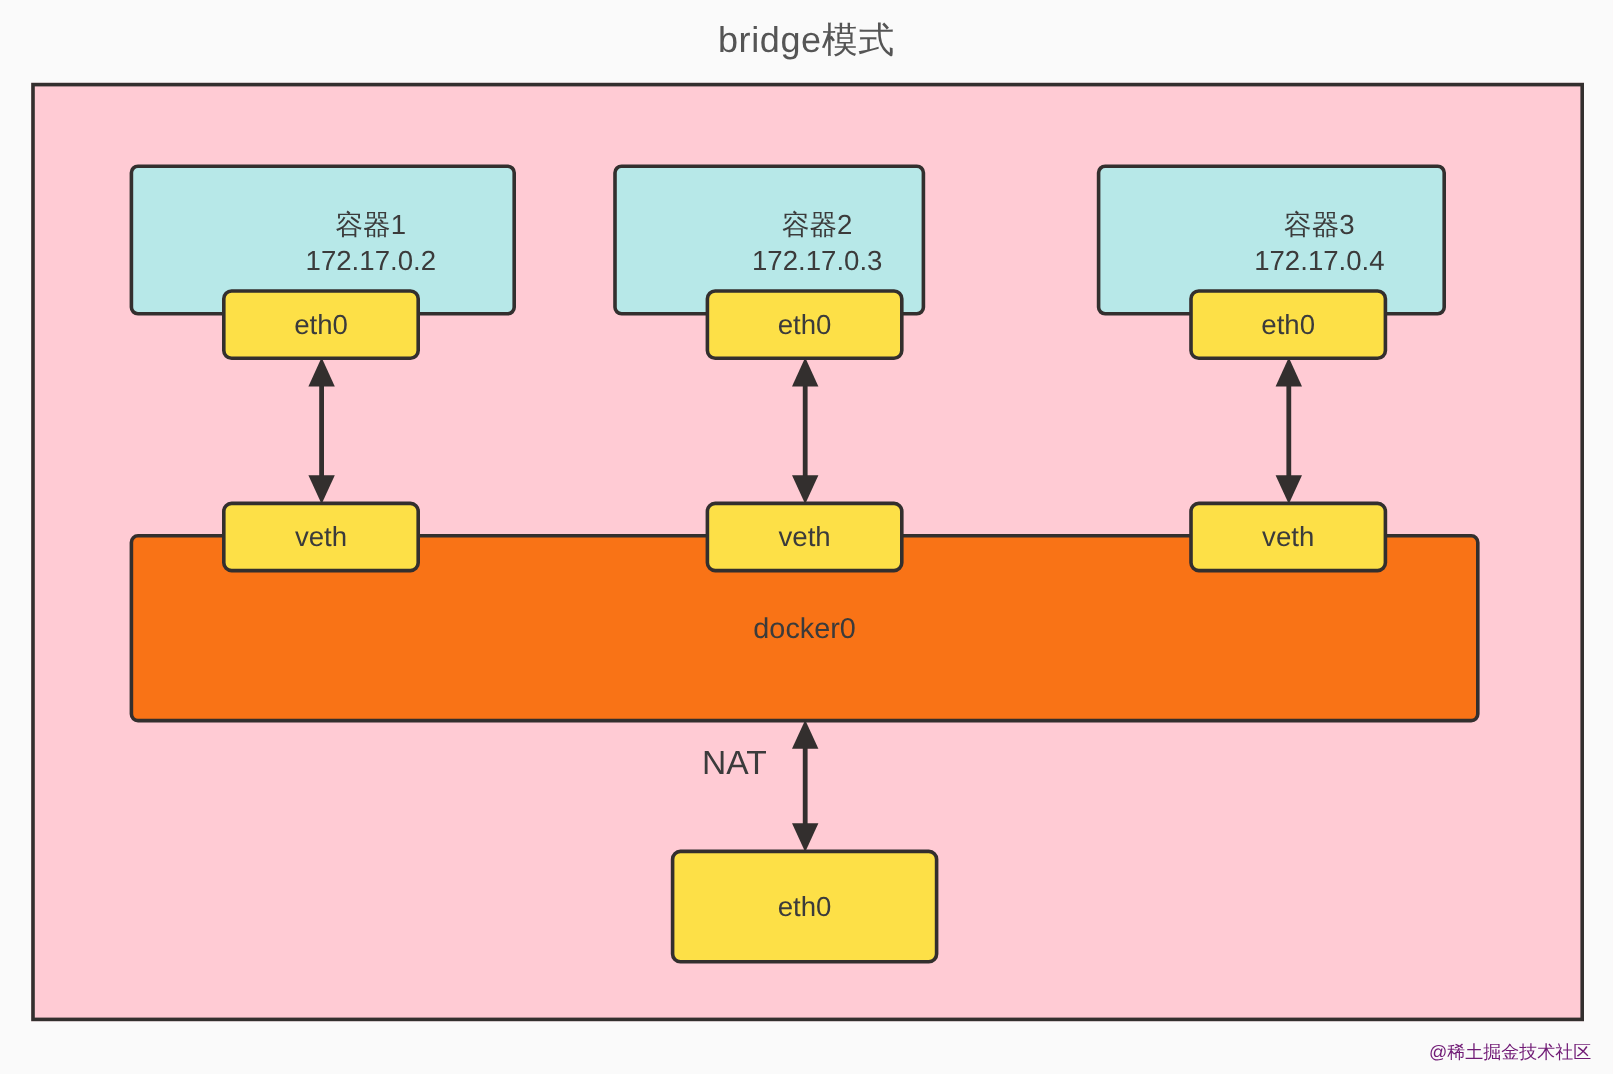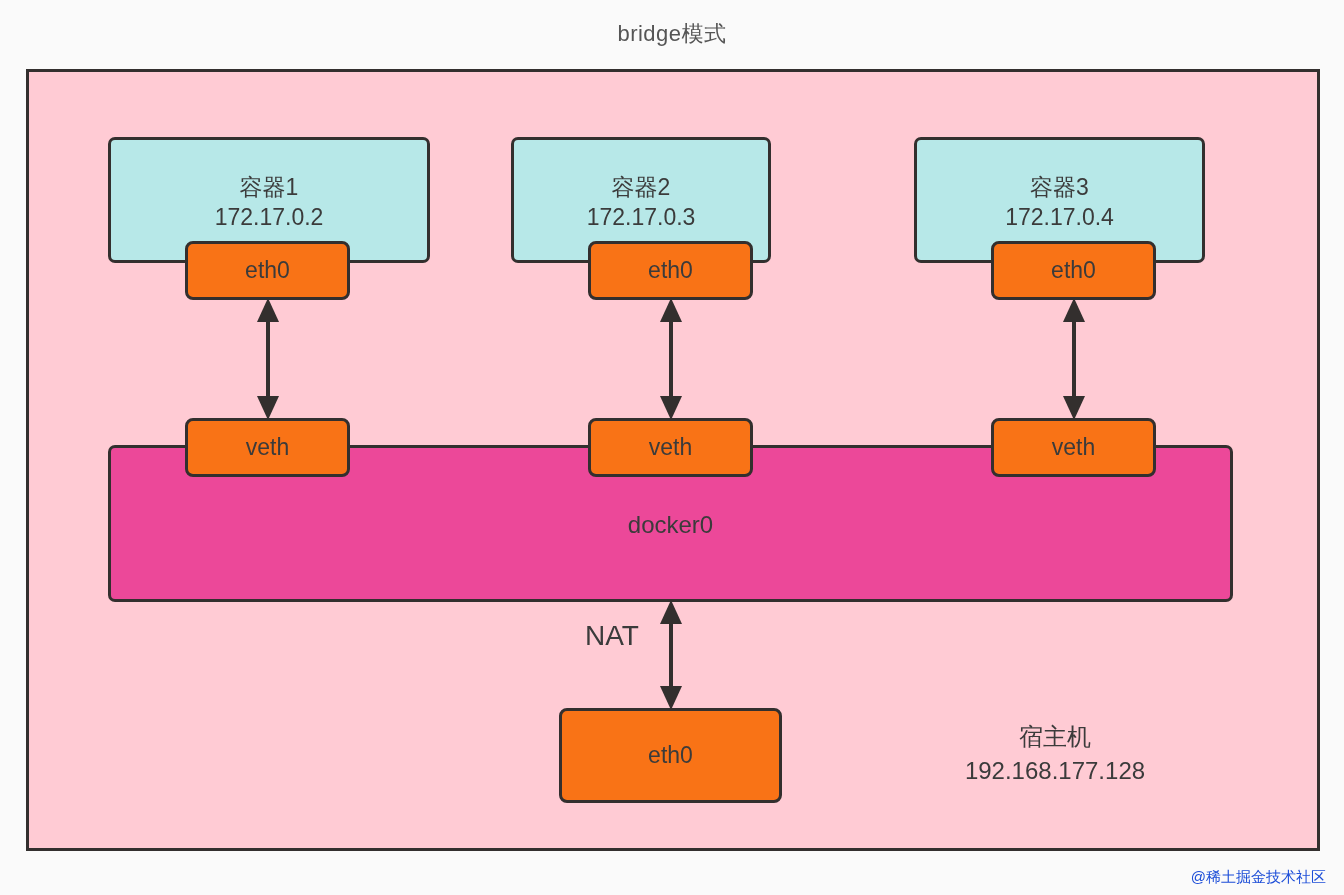--- a/index.html
+++ b/index.html
@@ -23,21 +23,21 @@
     height: 895px;
   }
 
   
   #diagram-title {
     position: absolute;
     left: 0;
     top: 14px;
     width: 1344px;
     text-align: center;
-    font-size: 22px;
+    font-size: 30px;
     line-height: 40px;
     color: #555555;
     letter-spacing: 0.5px;
     white-space: nowrap;
   }
 
   
   #host-region {
     position: absolute;
     left: 26px;
@@ -59,48 +59,49 @@
   }
   .container-label {
     position: absolute;
     left: 0;
     width: 100%;
     text-align: center;
     font-size: 23px;
     line-height: 31px;
     color: #3b3b3b;
     white-space: nowrap;
+    padding-left: 40px;
   }
   .container-name { top: 32px; }
   .container-ip   { top: 62px; }
 
   
   .node-box {
     position: absolute;
-    background: #f97316;
+    background: #fde047;
     border: 3px solid #332f2e;
     border-radius: 8px;
     box-sizing: border-box;
     display: flex;
     align-items: center;
     justify-content: center;
     font-size: 23px;
     color: #3b3b3b;
     z-index: 6;
     white-space: nowrap;
   }
 
   
   #docker0-box {
     position: absolute;
     left: 108px;
     top: 445px;
     width: 1125px;
     height: 157px;
-    background: #ec4899;
+    background: #f97316;
     border: 3px solid #332f2e;
     border-radius: 7px;
     box-sizing: border-box;
     z-index: 2;
   }
   #docker0-label {
     position: absolute;
     left: 0;
     top: 63px;
     width: 100%;
@@ -142,21 +143,21 @@
     color: #3b3b3b;
     white-space: nowrap;
   }
 
   
   #watermark {
     position: absolute;
     right: 18px;
     bottom: 8px;
     font-size: 15px;
-    color: #1d4ed8;
+    color: #701a75;
     white-space: nowrap;
   }
 </style>
 </head>
 <body>
 
 <div id="diagram-root">
 
   <div id="diagram-title">bridge模式</div>
 
@@ -228,20 +229,16 @@
     <polygon points="16,0 27,24 5,24" fill="#332f2e"></polygon>
     <polygon points="16,110 27,86 5,86" fill="#332f2e"></polygon>
   </svg>
 
   <div id="nat-label">NAT</div>
 
   <div class="node-box" style="left:559px; top:708px; width:223px; height:95px;">
     <span>eth0</span>
   </div>
 
-  <div id="host-info">
-    <div>宿主机</div>
-    <div>192.168.177.128</div>
-  </div>
 
   <div id="watermark">@稀土掘金技术社区</div>
 
 </div>
 
 </body></html>

